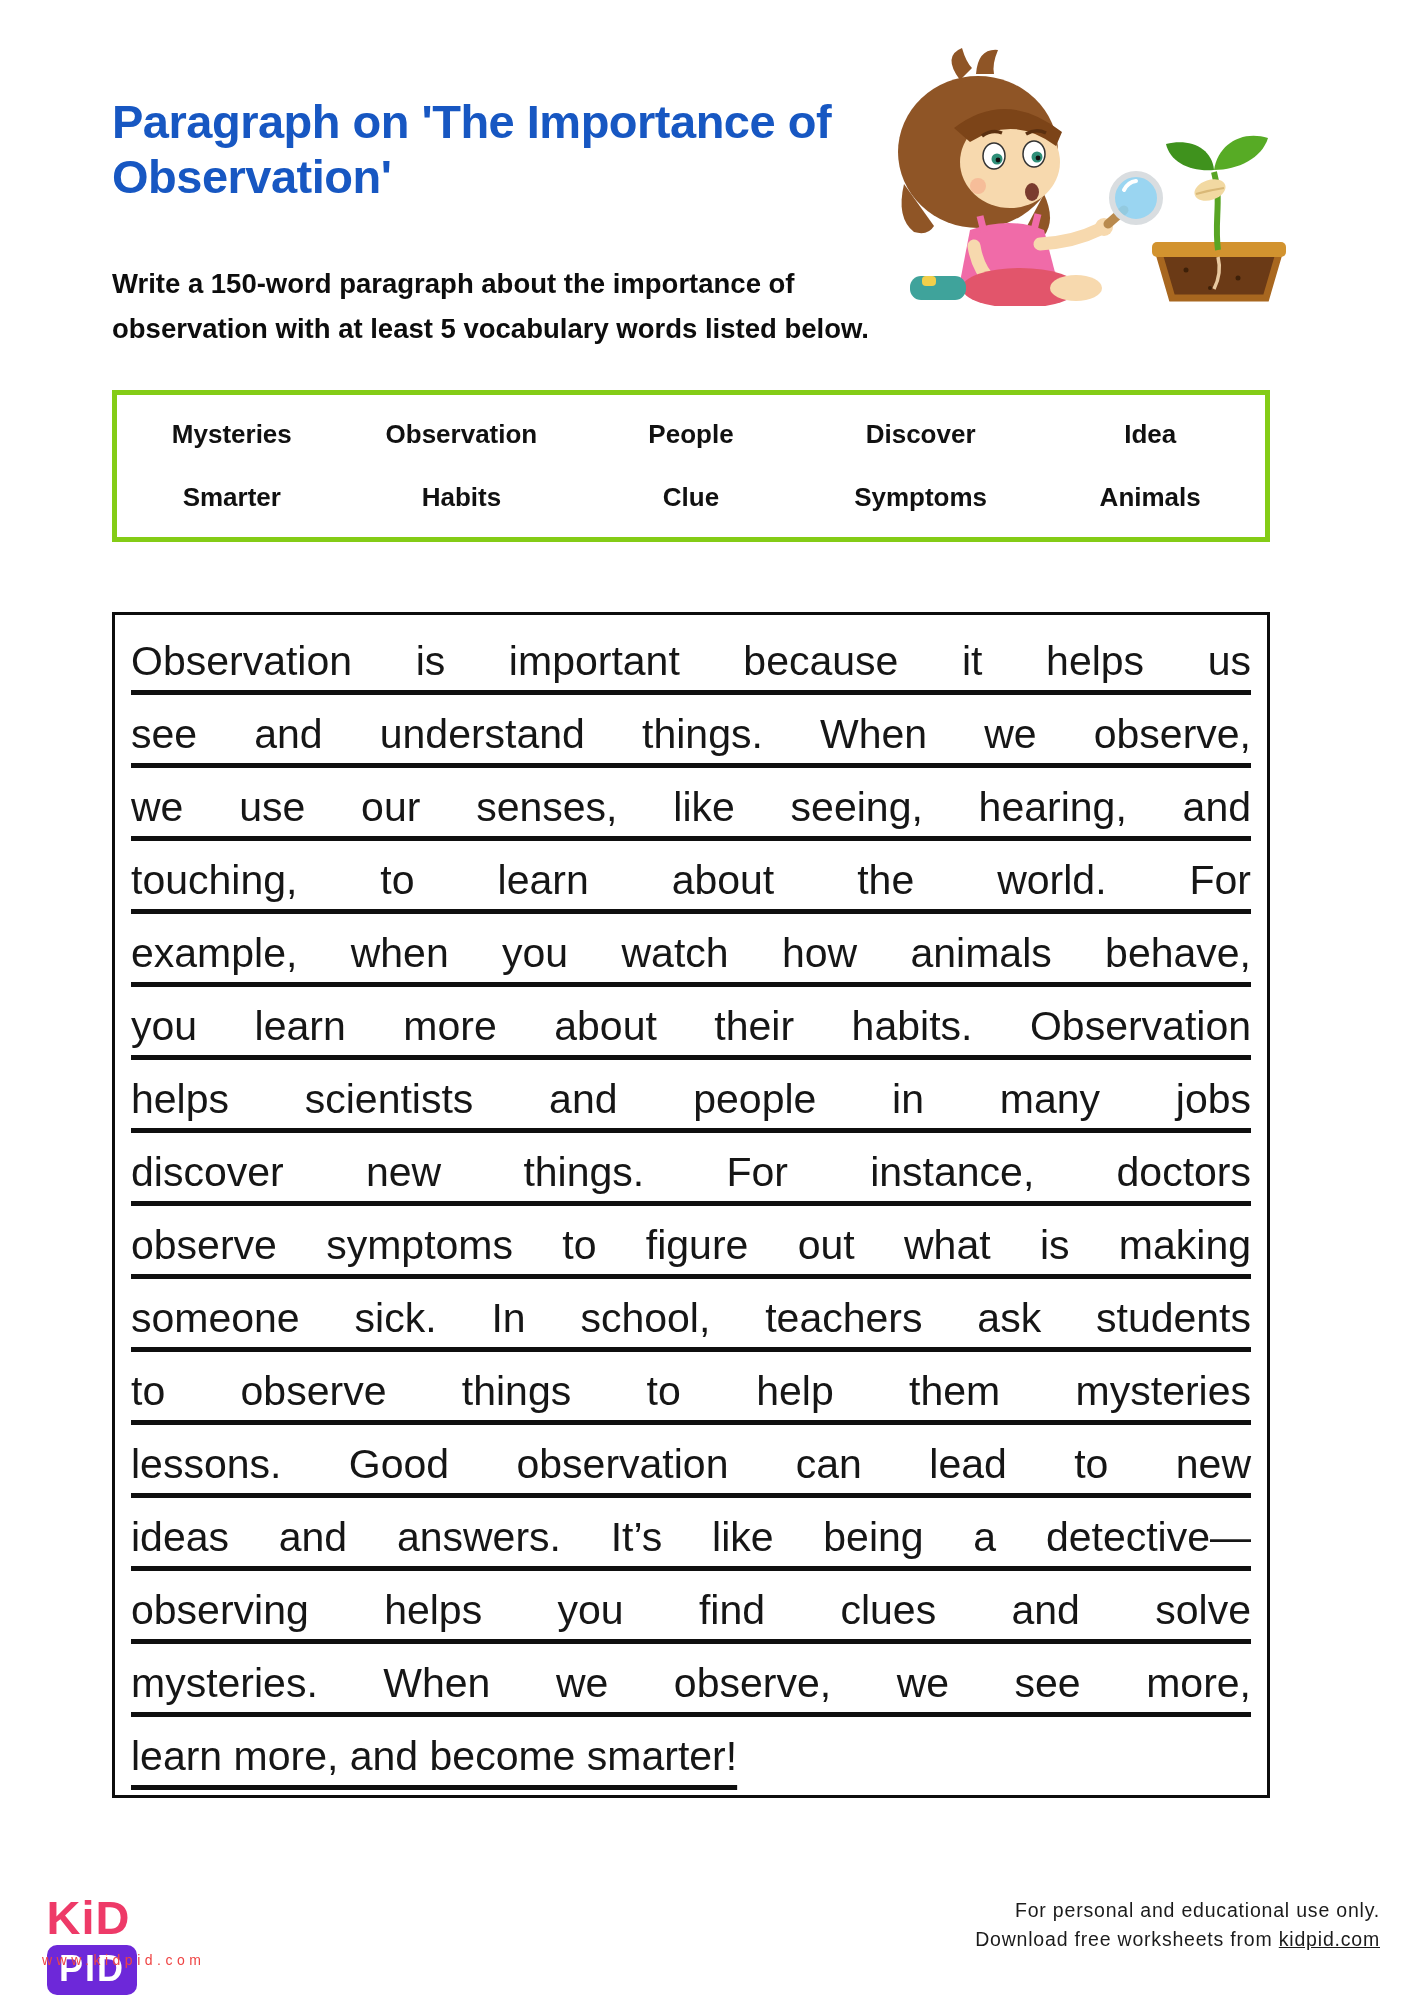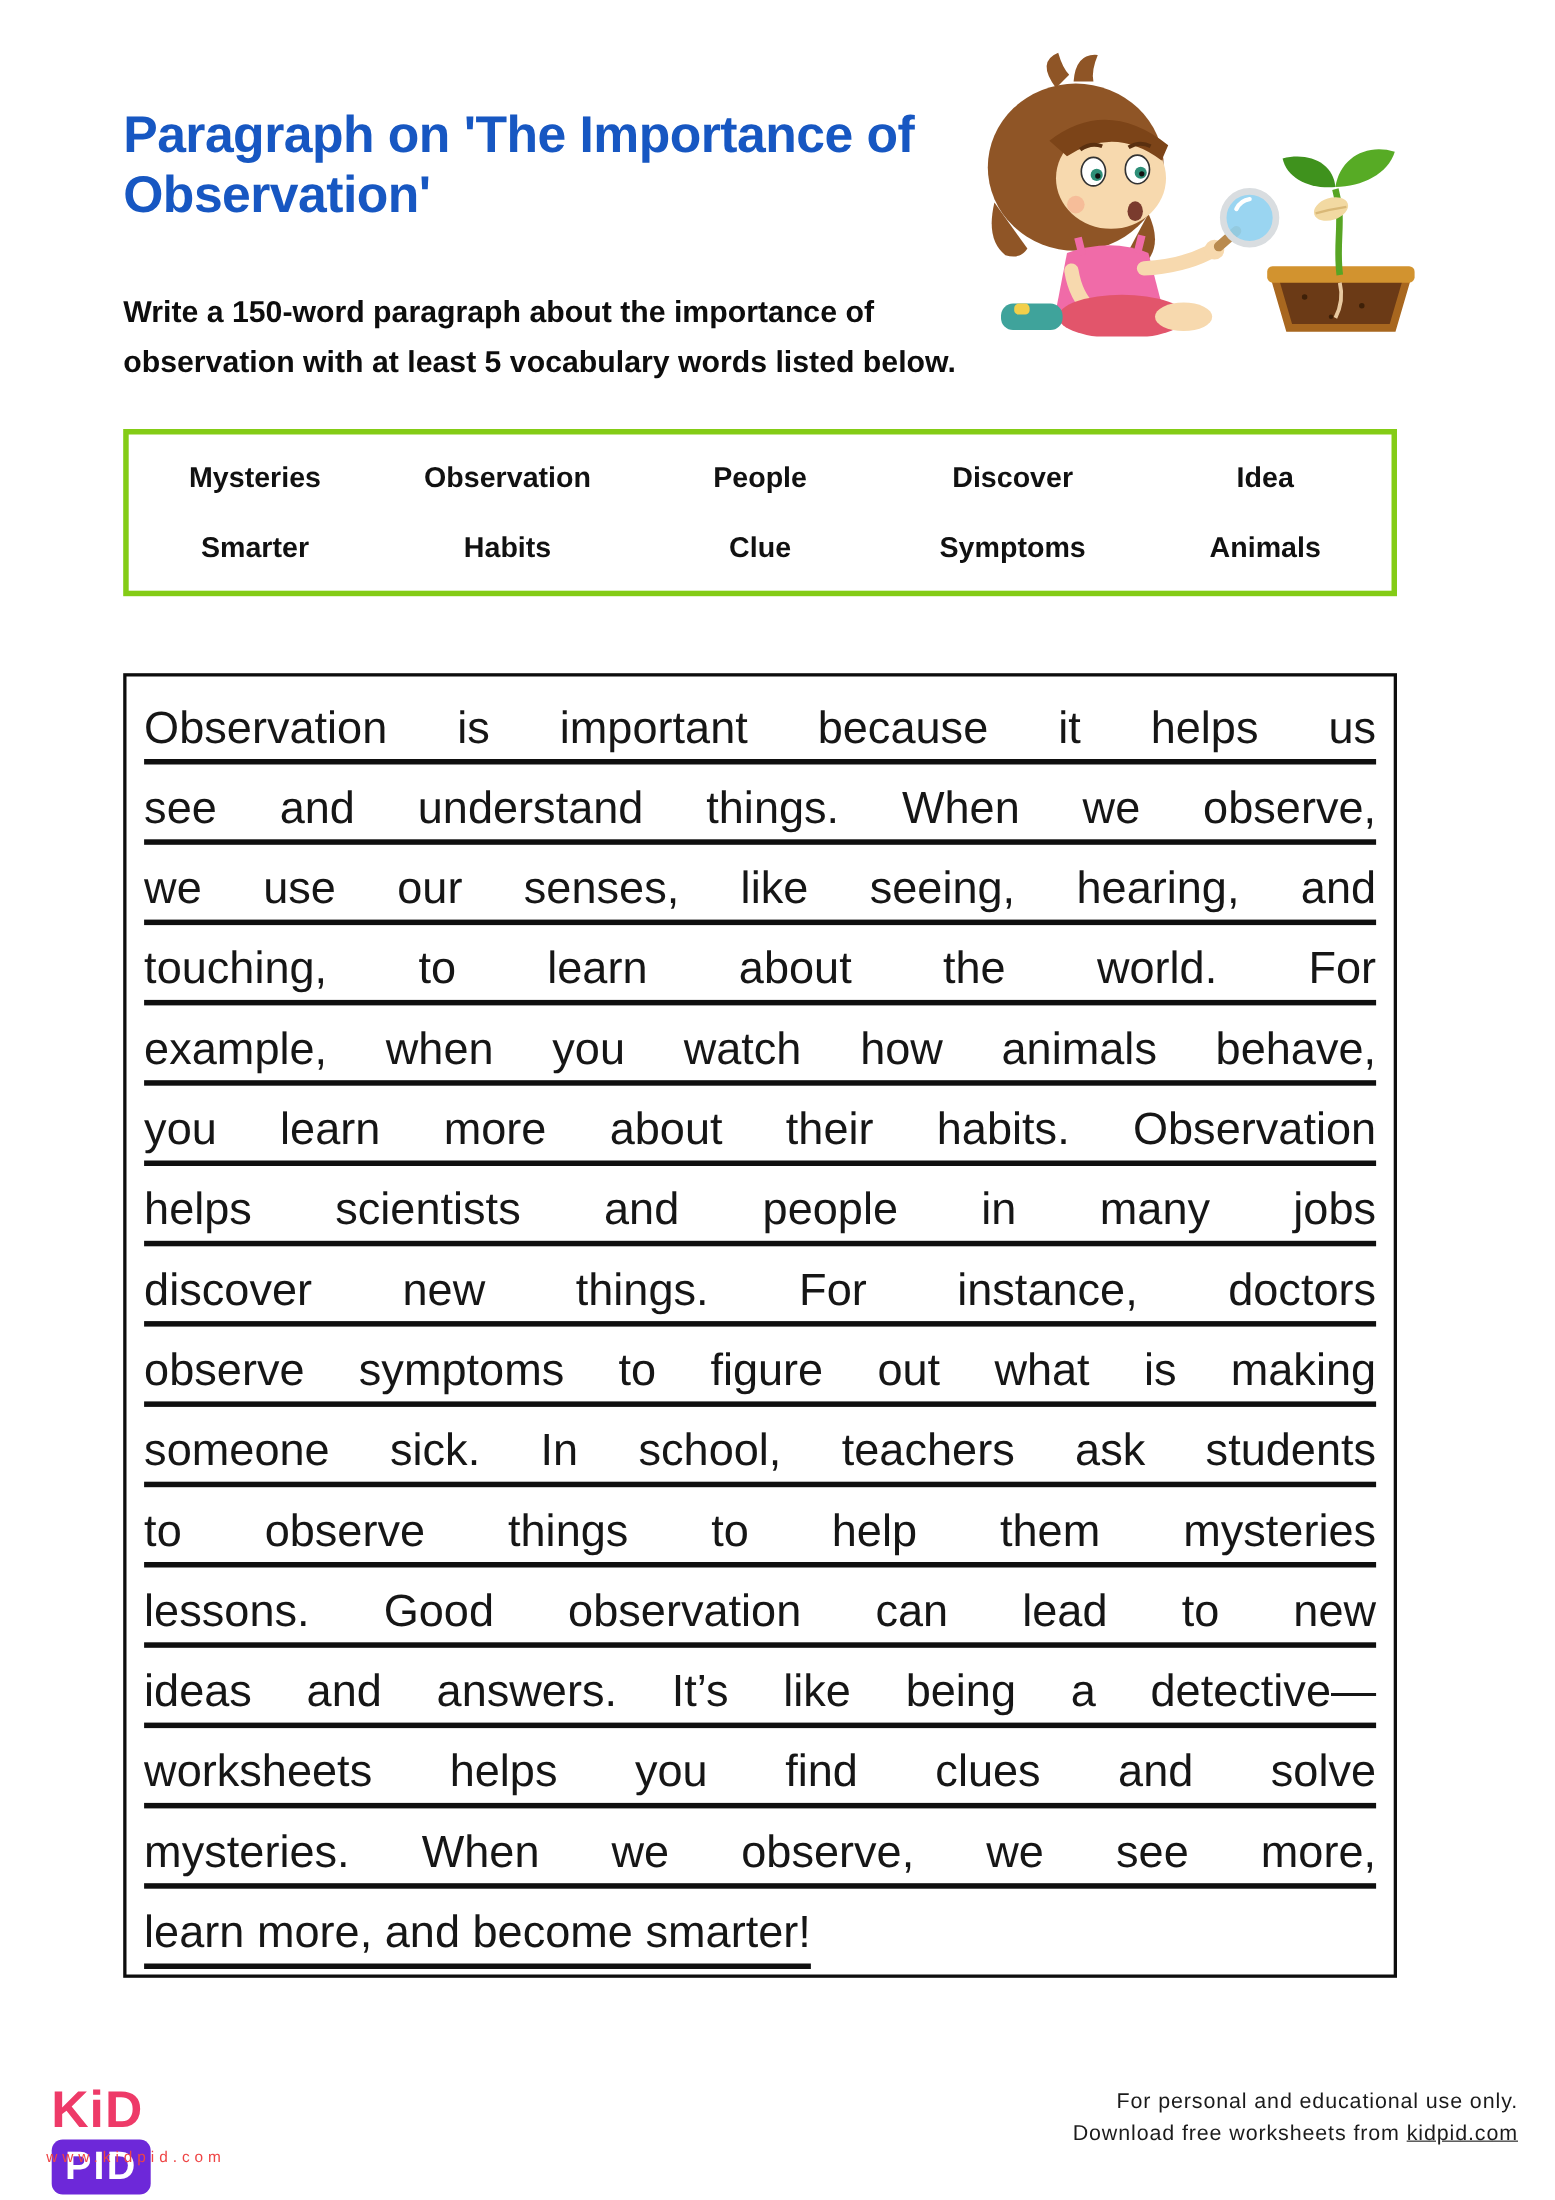--- a/index.html
+++ b/index.html
@@ -166,21 +166,21 @@
   <div class="hw-line">touching, to learn about the world. For</div>
   <div class="hw-line">example, when you watch how animals behave,</div>
   <div class="hw-line">you learn more about their habits. Observation</div>
   <div class="hw-line">helps scientists and people in many jobs</div>
   <div class="hw-line">discover new things. For instance, doctors</div>
   <div class="hw-line">observe symptoms to figure out what is making</div>
   <div class="hw-line">someone sick. In school, teachers ask students</div>
   <div class="hw-line">to observe things to help them mysteries</div>
   <div class="hw-line">lessons. Good observation can lead to new</div>
   <div class="hw-line">ideas and answers. It’s like being a detective—</div>
-  <div class="hw-line">worksheets helps you find clues and solve</div>
+  <div class="hw-line">observing helps you find clues and solve</div>
   <div class="hw-line">mysteries. When we observe, we see more,</div>
   <div class="hw-line last">learn more, and become smarter!</div>
 </div>
 
 <div class="logo">
   <span class="logo-kid">KiD</span>
   <span class="logo-pid">PID</span>
 </div>
 <div class="logo-url">www.kidpid.com</div>
 

